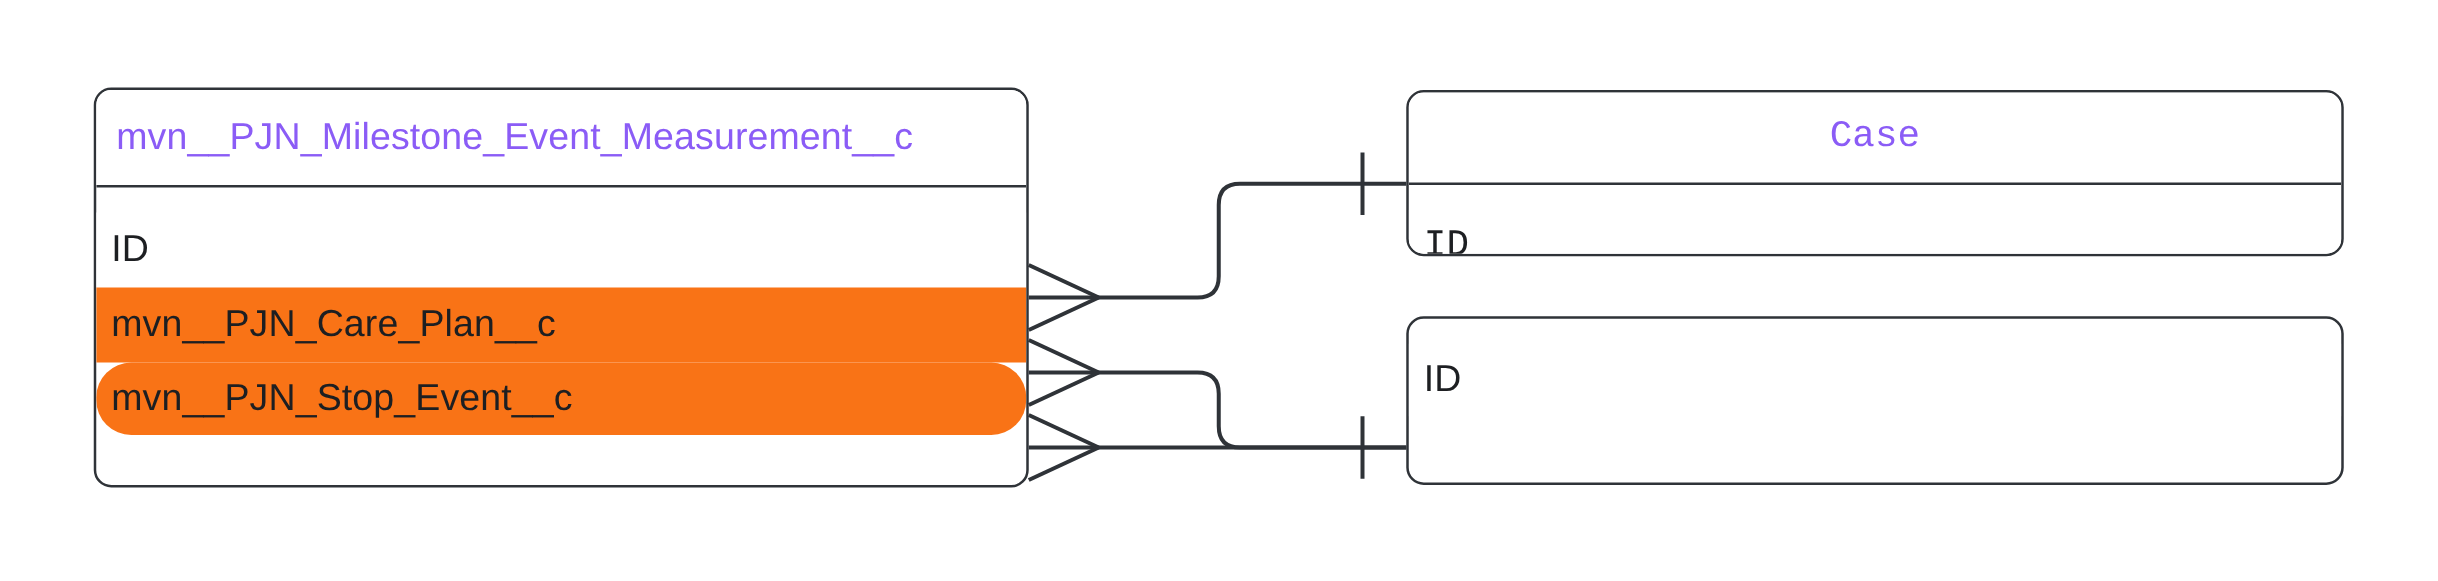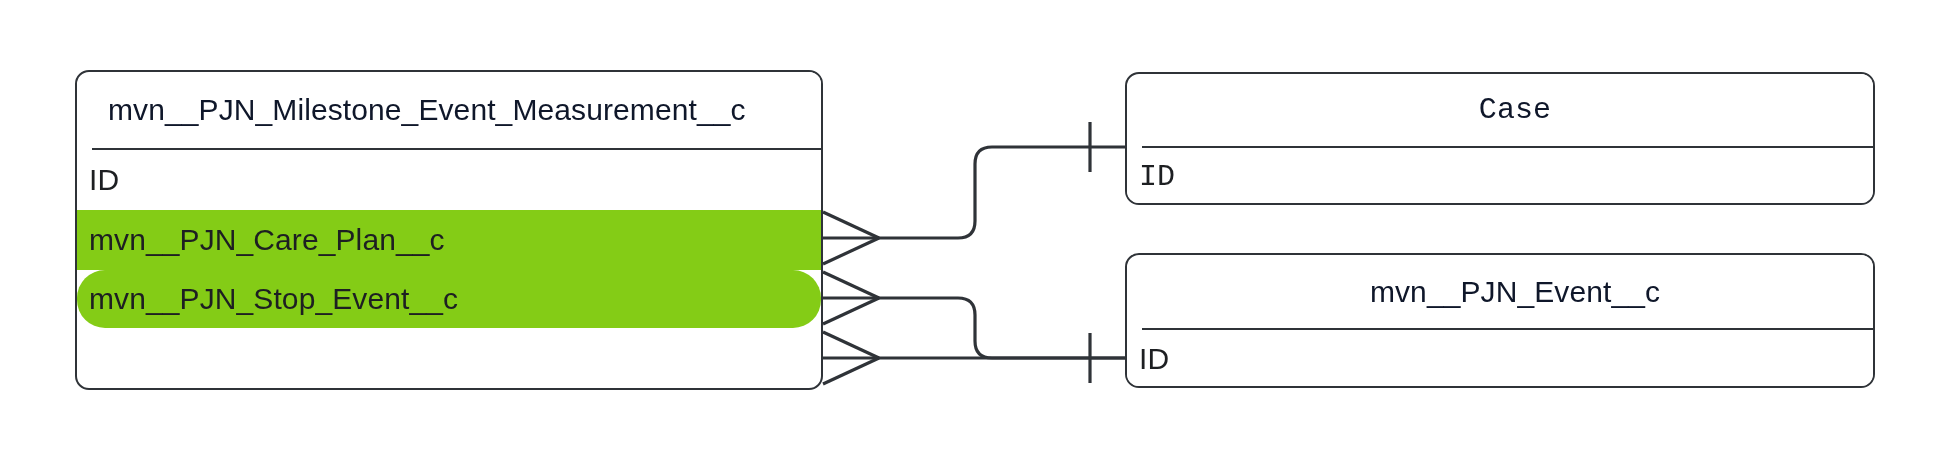--- a/index.html
+++ b/index.html
@@ -29,50 +29,50 @@
     background: #ffffff;
     overflow: hidden;
   }
   .entity-title {
     position: relative;
     box-sizing: border-box;
     display: flex;
     align-items: center;
     justify-content: center;
     width: 100%;
-    color: #0f172a;
+    color: #8b5cf6;
     font-size: 30px;
     letter-spacing: 0.1px;
     white-space: nowrap;
     background: #ffffff;
     border-bottom: 2.2px solid #2f3338;
-    margin-left: 15px;
   }
   .entity-title.left-align {
     justify-content: flex-start;
     padding-left: 16px;
   }
   .attr-list {
     display: block;
     width: 100%;
+    margin-top: 20px;
   }
   .attr {
     box-sizing: border-box;
     display: flex;
     align-items: center;
     width: 100%;
     padding-left: 12px;
     color: #1d1f22;
     font-size: 30px;
     letter-spacing: 0.1px;
     white-space: nowrap;
     background: #ffffff;
   }
   .attr.shaded {
-    background: #84cc16;
+    background: #f97316;
   }
 
   
   #wires {
     position: absolute;
     left: 0;
     top: 0;
     width: 1950px;
     height: 465px;
     pointer-events: none;
@@ -125,19 +125,18 @@
   </div>
 
   <div class="entity" style="left:1125px; top:72px; width:750px; height:133px;font-family:Liberation Mono, monospace;">
     <div class="entity-title" style="height:74px;">Case</div>
     <div class="attr-list">
       <div class="attr" style="height:57px;">ID</div>
     </div>
   </div>
 
   <div class="entity" style="left:1125px; top:253px; width:750px; height:135px;">
-    <div class="entity-title" style="height:75px;">mvn__PJN_Event__c</div>
     <div class="attr-list">
       <div class="attr" style="height:58px;">ID</div>
     </div>
   </div>
 
 </div>
 
 </body></html>

